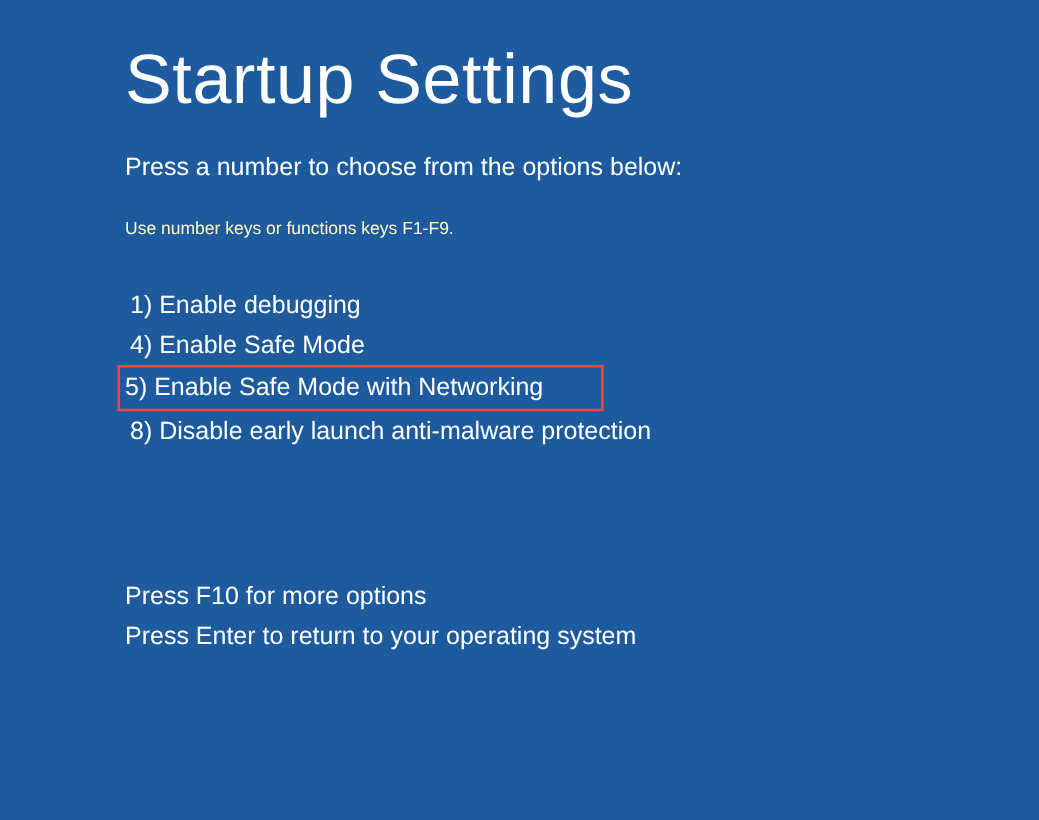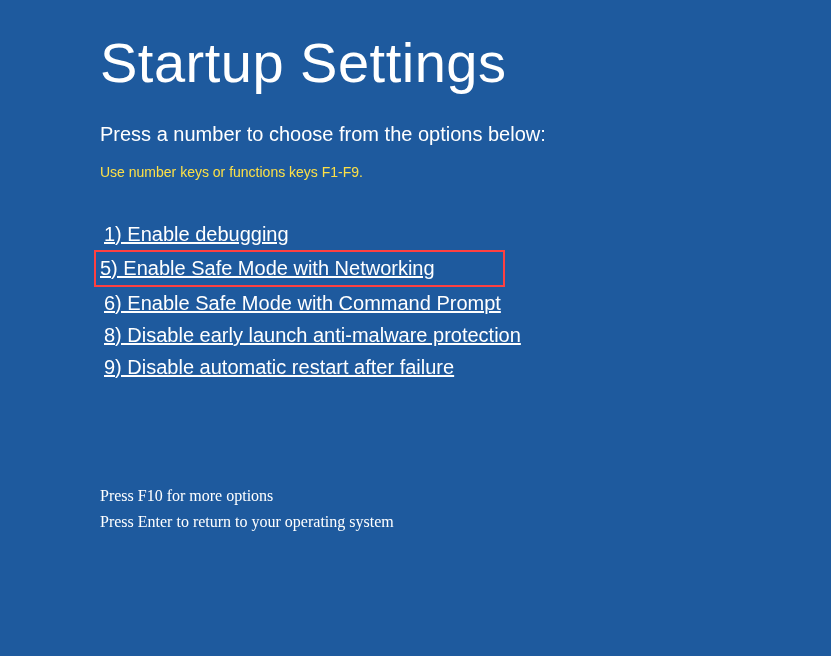--- a/index.html
+++ b/index.html
@@ -19,65 +19,62 @@
     }
     .title {
       font-size: 56px;
       font-weight: 300;
       margin-bottom: 28px;
       letter-spacing: 0.5px;
     }
     .subtitle {
       font-size: 20px;
       font-weight: 300;
-      margin-bottom: 18px;
+      margin-bottom: 28px;
     }
     .hint {
       font-size: 14px;
       font-weight: 300;
       margin-bottom: 38px;
-      color: #fde047;
+      color: #fef9c3;
     }
     .options-list {
       list-style: none;
       margin-bottom: 100px;
     }
     .option-item {
       font-size: 20px;
       font-weight: 300;
       line-height: 1.6;
       display: inline-block;
       padding: 0 4px;
-      text-decoration: underline;
     }
     .option-row {
       line-height: 1.6;
     }
     .highlighted {
       border: 2px solid #ff4040;
-      padding: 0 68px 1px 4px;
+      padding: 0 46px 1px 4px;
       margin-left: -6px;
       display: inline-block;
     }
     .footer-text {
-      font-size: 16px;
+      font-size: 20px;
       font-weight: 300;
       line-height: 1.6;
-      font-family: Liberation Serif, serif;
     }
   </style>
 </head>
 <body>
 
 <h1 class="title">Startup Settings</h1>
 <p class="subtitle">Press a number to choose from the options below:</p>
 <p class="hint">Use number keys or functions keys F1-F9.</p>
 
 <ul class="options-list">
   <li class="option-row"><span class="option-item">1) Enable debugging</span></li>
+  <li class="option-row"><span class="option-item">4) Enable Safe Mode</span></li>
   <li class="option-row"><span class="option-item highlighted">5) Enable Safe Mode with Networking</span></li>
-  <li class="option-row"><span class="option-item">6) Enable Safe Mode with Command Prompt</span></li>
   <li class="option-row"><span class="option-item">8) Disable early launch anti-malware protection</span></li>
-  <li class="option-row"><span class="option-item">9) Disable automatic restart after failure</span></li>
 </ul>
 
 <p class="footer-text">Press F10 for more options</p>
 <p class="footer-text">Press Enter to return to your operating system</p>
 
 </body></html>

